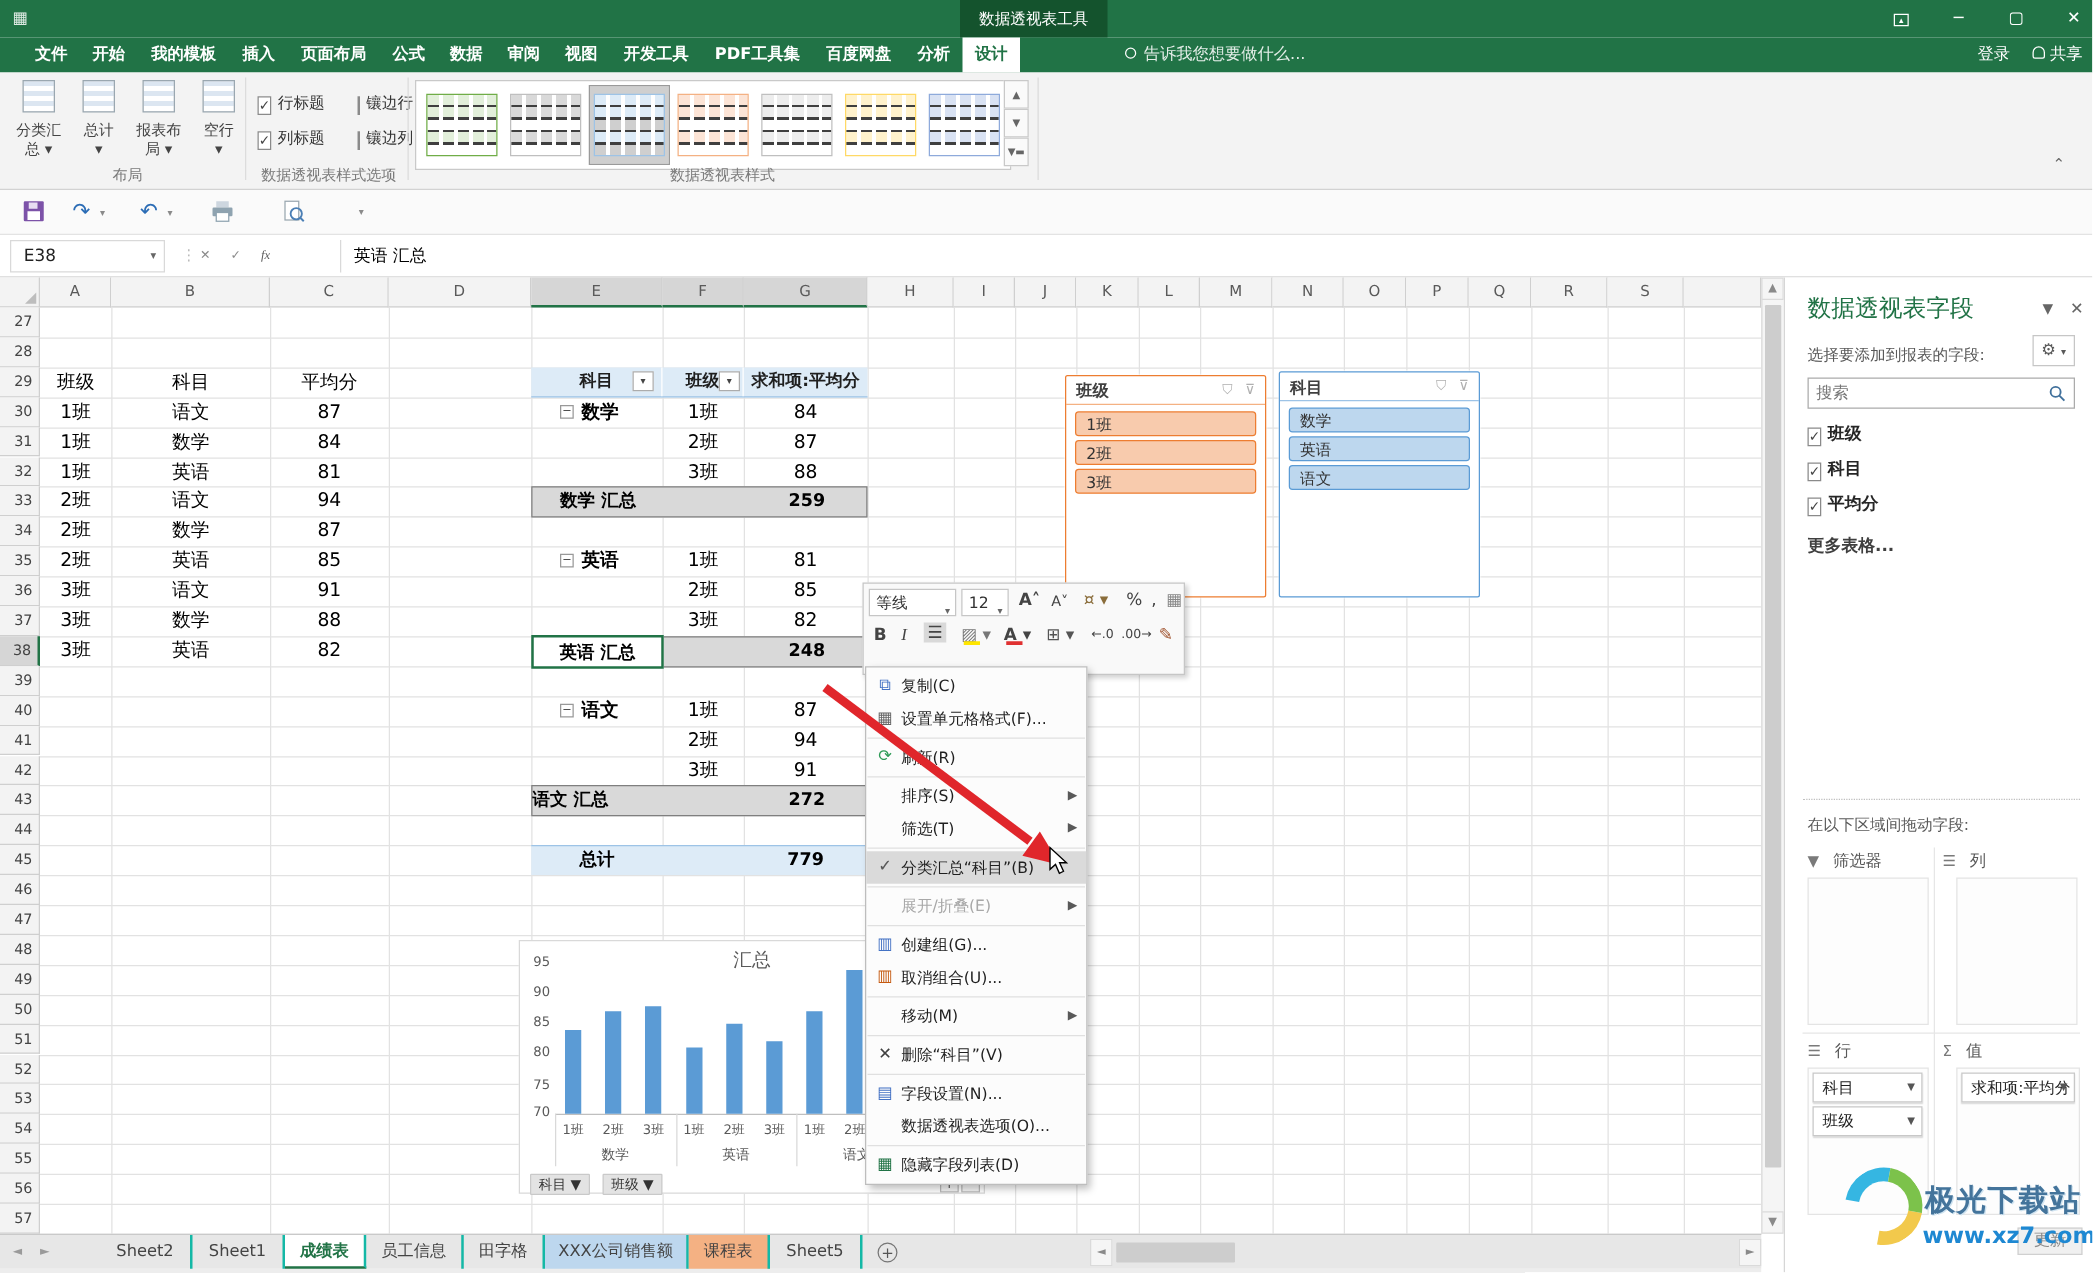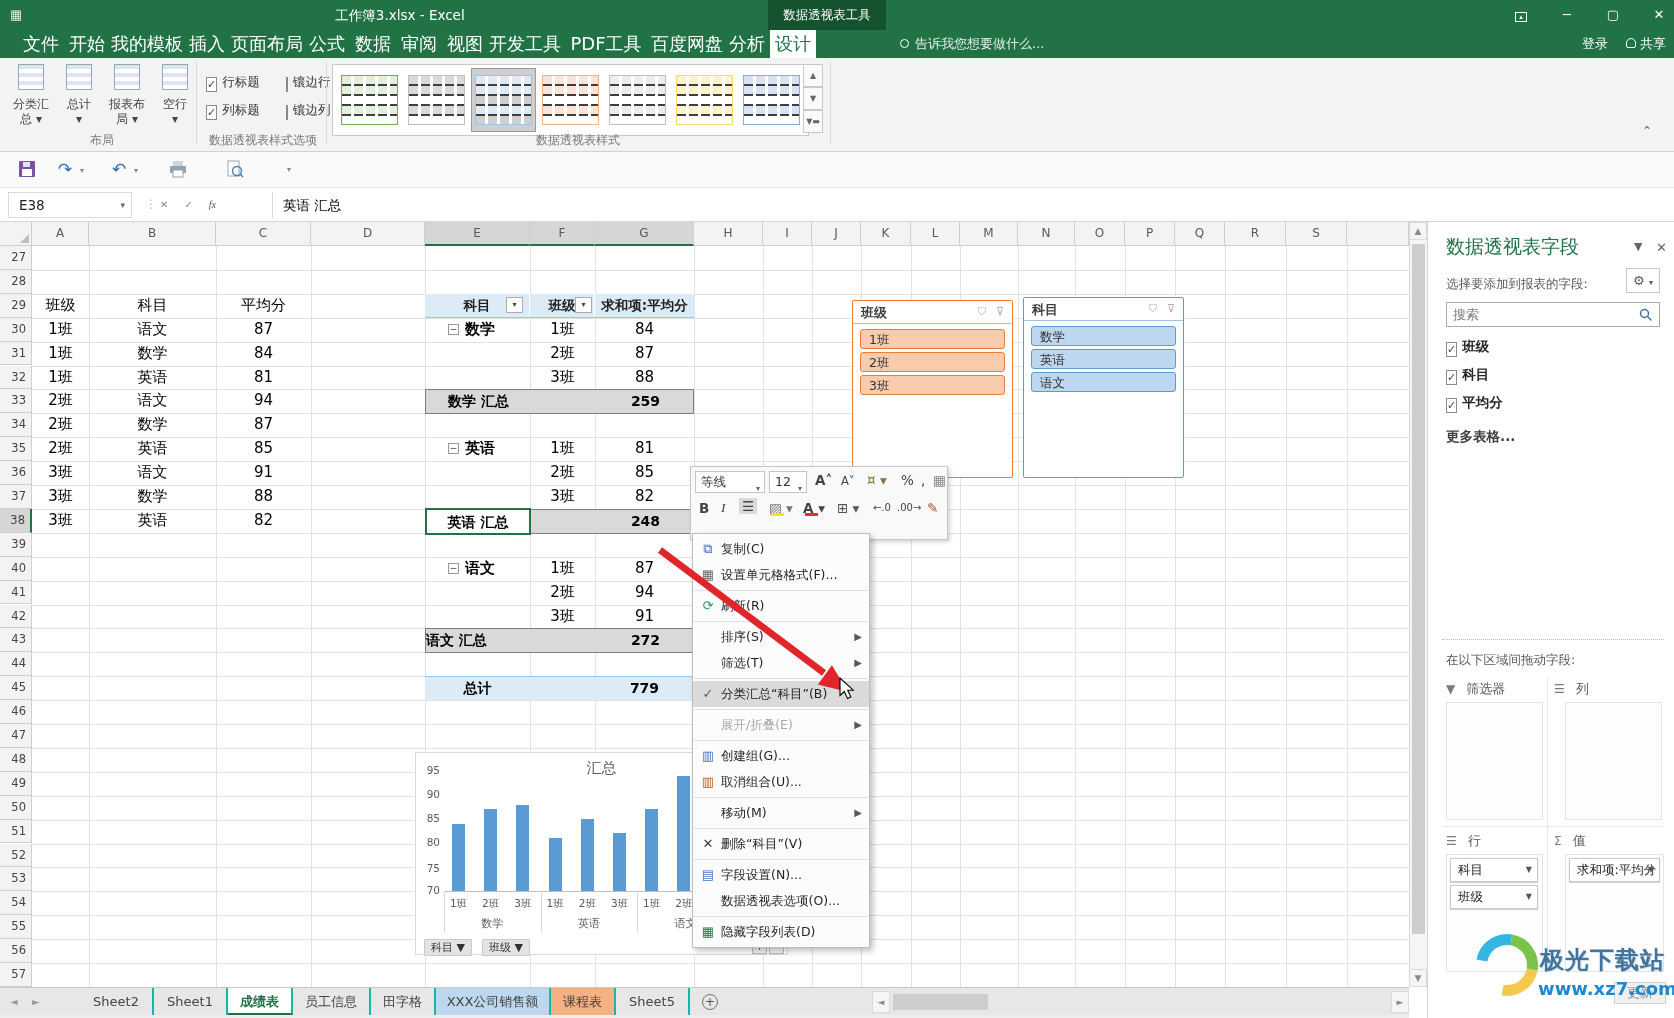--- a/index.html
+++ b/index.html
@@ -9,21 +9,21 @@
 
   
   .titlebar { position:absolute; left:0; top:0; width:1674px; height:30px; background:#217346; color:#fff; }
   .tb-title { position:absolute; left:250px; top:0; width:300px; height:30px; line-height:30px; text-align:center; font-size:13.5px; color:#fff; }
   .tb-context { position:absolute; left:768px; top:0; width:118px; height:30px; line-height:30px; text-align:center; font-size:12.5px; background:#14532d; color:#fff; }
   .winbtn { position:absolute; top:0; width:42px; height:30px; line-height:30px; text-align:center; color:#fff; font-size:13px; }
   .ribbonopt-glyph { display:inline-block; width:12px; height:10px; border:1px solid #fff; font-size:7px; line-height:9px; }
 
   
   .menubar { position:absolute; left:0; top:30px; width:1674px; height:28px; background:#217346; }
-  .mtab { position:absolute; top:0; height:28px; line-height:28px; text-align:center; color:#fff; font-size:18px; cursor:default; }
+  .mtab { position:absolute; top:0; height:28px; line-height:28px; text-align:center; color:#fff; font-size:13px; cursor:default;font-weight:bold; }
   .mtab.active { background:#fff; color:#217346; }
   .tellme { position:absolute; left:900px; top:0; height:28px; line-height:28px; color:rgba(255,255,255,.88); font-size:13px; }
   .bulb { display:inline-block; width:9px; height:9px; border:1.5px solid #fff; border-radius:50%; margin-right:6px; }
   .mright { position:absolute; top:0; height:28px; line-height:28px; color:#fff; font-size:13px; }
   .person { display:inline-block; width:10px; height:10px; border:1.5px solid #fff; border-radius:50% 50% 2px 2px; margin-right:4px; }
 
   
   .ribbon { position:absolute; left:0; top:58px; width:1674px; height:94px; background:#f3f3f3; border-bottom:1px solid #d2d2d2; }
   .grp-label { position:absolute; top:74px; font-size:12px; color:#7a7a7a; text-align:center; }
   .grp-div { position:absolute; top:4px; width:1px; height:82px; background:#dcdcdc; }
@@ -156,21 +156,20 @@
 
   .overlay-svg { position:absolute; left:0; top:0; z-index:70; pointer-events:none; }
 </style>
 </head>
 <body>
 
 <div id="app">
 
   <div class="titlebar">
     <span class="abs" style="left:10px;top:7px;color:#fff;opacity:.85;font-size:13px;">▦</span>
-    <div class="tb-title">工作簿3.xlsx - Excel</div>
     <div class="tb-context">数据透视表工具</div>
     <div class="winbtn" style="left:1500px;"><span class="ribbonopt-glyph">▴</span></div>
     <div class="winbtn" style="left:1546px;">─</div>
     <div class="winbtn" style="left:1592px;">▢</div>
     <div class="winbtn" style="left:1638px;">✕</div>
   </div>
 
   <div class="menubar">
     <div id="mtabs">
         <div class="mtab" style="left: 18px; width: 46px;">文件</div>

